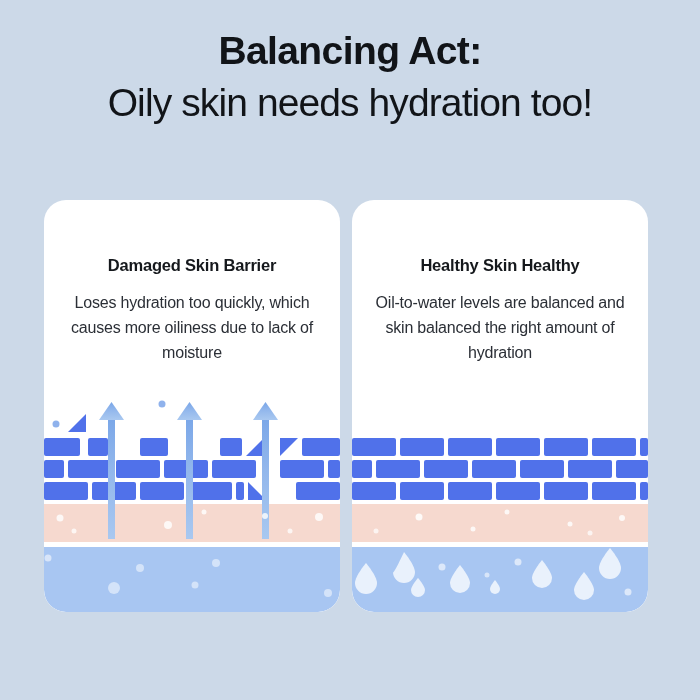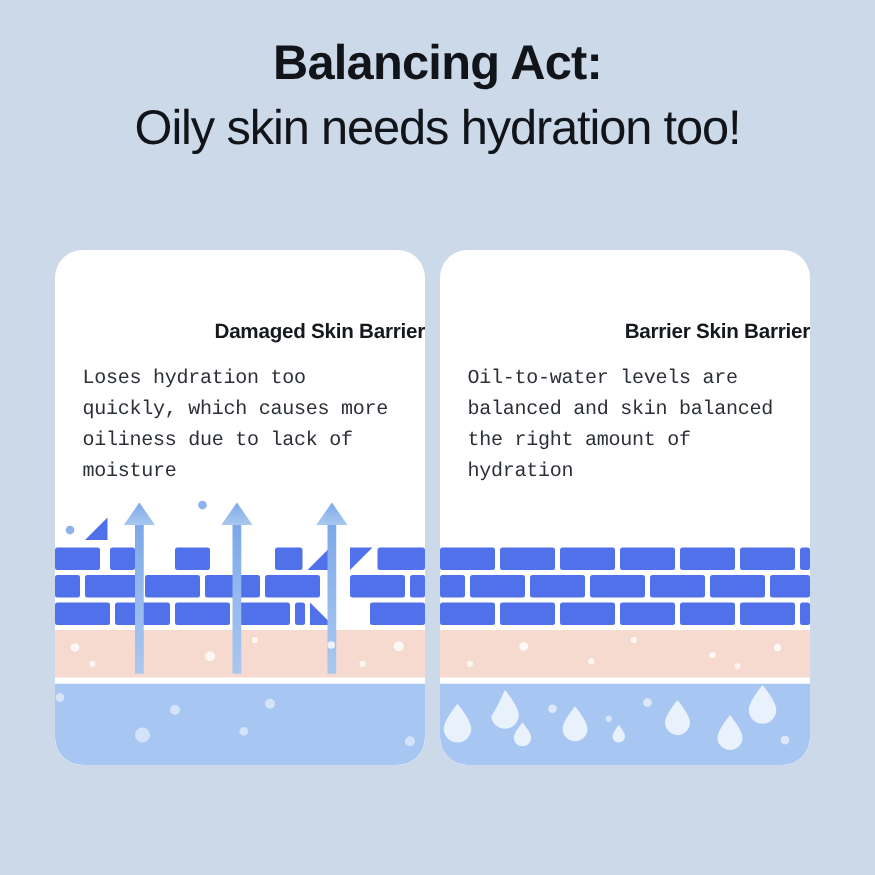--- a/index.html
+++ b/index.html
@@ -53,37 +53,37 @@
     background: #ffffff;
     border-radius: 22px;
     overflow: hidden;
   }
 
   .card-heading {
     position: absolute;
     top: 56px;
     left: 0;
     width: 100%;
-    text-align: right;
+    text-align: center;
     font-size: 16.5px;
     font-weight: 700;
     color: #15181c;
     letter-spacing: -0.2px;
   }
 
   .card-body {
     position: absolute;
     top: 90px;
     left: 22px;
     width: 252px;
+    text-align: center;
     font-size: 16px;
     line-height: 25px;
     color: #2b2f36;
     letter-spacing: -0.2px;
-    font-family: Liberation Mono, monospace;
   }
 
   
   .diagram {
     position: absolute;
     left: 0;
     bottom: 0;
     width: 296px;
     height: 212px;
   }
@@ -182,21 +182,21 @@
             <circle cx="151" cy="185" r="3.5" fill="#ffffff" opacity="0.5"></circle>
             <circle cx="172" cy="163" r="4" fill="#ffffff" opacity="0.5"></circle>
             <circle cx="284" cy="193" r="4" fill="#ffffff" opacity="0.5"></circle>
           </g>
         </g>
       </svg>
     </div>
   </div>
 
   <div class="card">
-    <div class="card-heading">Barrier Skin Barrier</div>
+    <div class="card-heading">Healthy Skin Healthy</div>
     <div class="card-body">Oil-to-water levels are balanced and skin balanced the right amount of hydration</div>
 
     <div class="diagram">
       <svg viewBox="0 0 296 212" xmlns="http://www.w3.org/2000/svg">
         <defs>
           <clipPath id="cardClipR">
             <rect x="0" y="-200" width="296" height="412" rx="22" ry="22"></rect>
           </clipPath>
         </defs>
 

